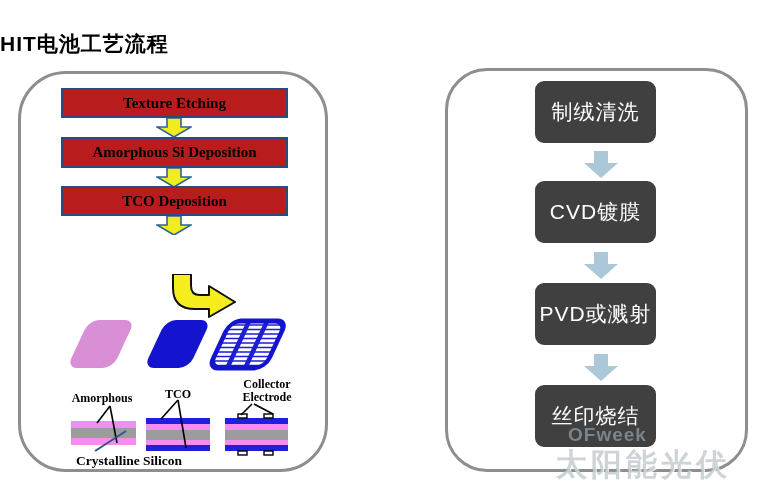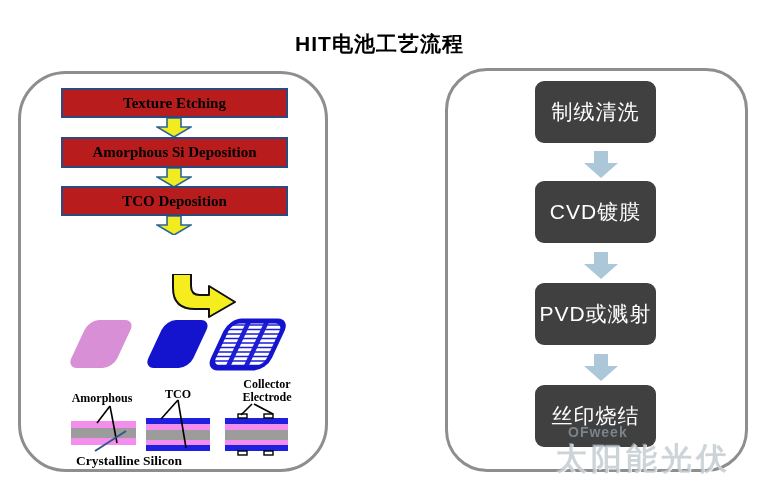--- a/index.html
+++ b/index.html
@@ -1,18 +1,18 @@
 <!DOCTYPE html>
 <html><head>
 <meta charset="utf-8">
 <style>
   html,body{margin:0;padding:0;background:#fff;}
   #page{position:relative;width:759px;height:486px;background:#ffffff;overflow:hidden;
         font-family:"Liberation Sans",sans-serif;}
-  #title{position:absolute;left:0;top:30px;width:100%;text-align:center;
+  #title{position:absolute;left:0;top:30px;width:100%;text-align:left;
          font-size:21px;font-weight:bold;color:#000;letter-spacing:1px;}
   .panel{position:absolute;background:#fff;border:3px solid #8E8E8E;box-sizing:border-box;}
   #left-panel{left:18px;top:71px;width:310px;height:401px;border-radius:48px;}
   #right-panel{left:445px;top:68px;width:303px;height:404px;border-radius:42px;}
   
   .lbox{position:absolute;left:40px;width:227px;height:30px;background:#b91c1c;
         border:2px solid #2B4B80;box-sizing:border-box;display:flex;align-items:center;
         justify-content:center;font-family:"Liberation Serif",serif;font-weight:bold;
         font-size:15px;color:#000;}
   .larrow{position:absolute;left:135px;width:36px;height:19px;}
@@ -20,21 +20,21 @@
   #wafers{position:absolute;left:40px;top:242px;}
   #stacks{position:absolute;left:24px;top:300px;}
   
   .rbox{position:absolute;left:87px;width:121px;height:62px;background:#404040;
         border-radius:9px;display:flex;align-items:center;justify-content:center;
         font-size:21px;color:#fff;font-weight:400;letter-spacing:1px;}
   .rarrow{position:absolute;left:136px;width:34px;height:27px;}
   .stack-label{font-family:"Liberation Serif",serif;font-weight:bold;fill:#000;}
   
   #watermark{position:absolute;left:556px;top:424px;z-index:5;pointer-events:none;}
-  #wm-brand{font-size:14px;font-weight:bold;color:rgba(140,155,165,0.75);
+  #wm-brand{font-size:19px;font-weight:bold;color:rgba(140,155,165,0.75);
             letter-spacing:1px;margin-left:12px;}
   #wm-site{font-size:31px;font-weight:bold;color:rgba(175,185,192,0.62);
            letter-spacing:4px;margin-top:-2px;
            text-shadow:1px 1px 0 rgba(255,255,255,0.8);}
 </style>
 </head>
 <body>
 
 <div id="page">
 

